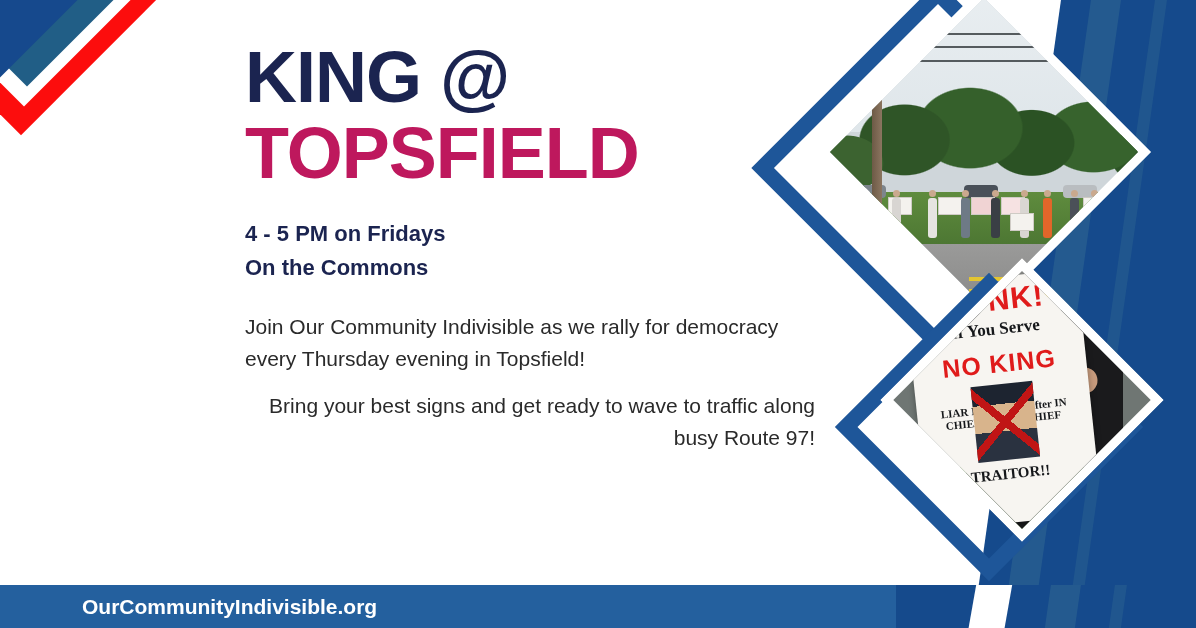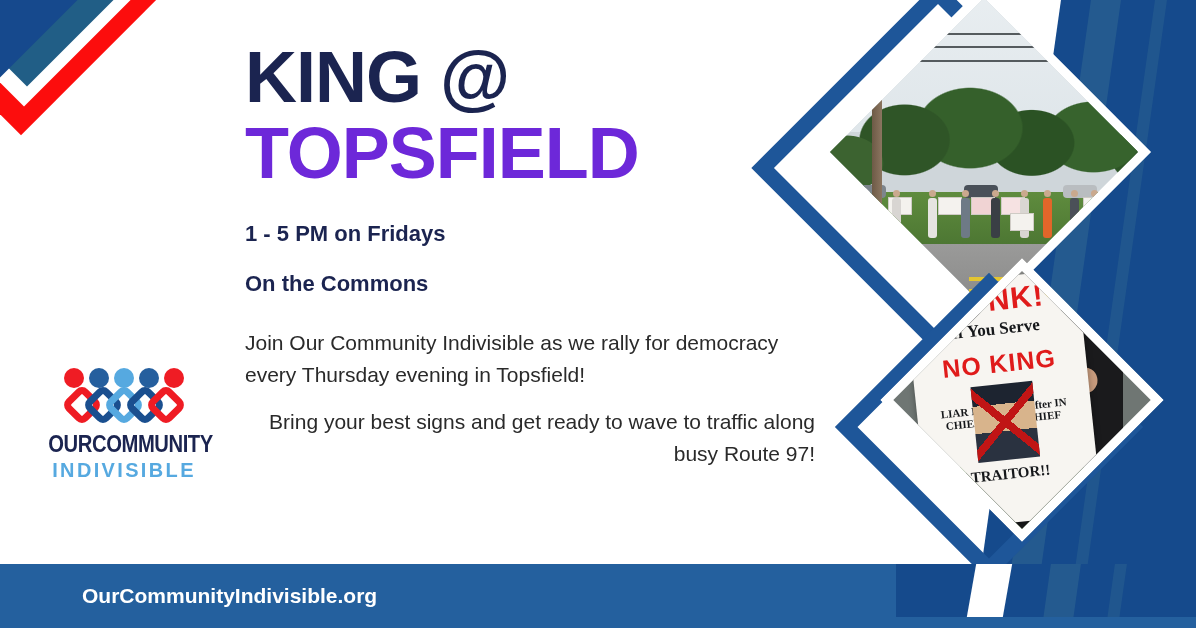--- a/index.html
+++ b/index.html
@@ -247,21 +247,21 @@
     font-size: 72px;
     font-weight: 700;
     color: #1b2450;
     letter-spacing: -1px;
     line-height: 1.05;
   }
   .title-line2 {
     margin: 0;
     font-size: 72px;
     font-weight: 700;
-    color: #6d28d9;
+    color: #be185d;
     letter-spacing: -1px;
     line-height: 1.05;
   }
   .subtitle {
     margin: 26px 0 0 0;
     font-size: 22px;
     font-weight: 700;
     color: #1b2450;
     line-height: 1.55;
   }
@@ -323,21 +323,21 @@
     letter-spacing: 2.5px;
     transform: scaleX(0.95);
     line-height: 1.2;
   }
 
   
   .footer {
     position: absolute;
     left: 0; bottom: 0;
     width: 1196px;
-    height: 64px;
+    height: 43px;
     background: #24609e;
   }
   .footer-url {
     position: absolute;
     left: 82px;
     top: 50%;
     transform: translateY(-50%);
     color: #ffffff;
     font-size: 21px;
     font-weight: 700;
@@ -465,44 +465,26 @@
           </div>
           <div class="ps-traitor">TRAITOR!!</div>
         </div>
       </div>
     </div>
   </div>
 
   <div class="content">
     <h1 class="title-line1">KING @</h1>
     <h1 class="title-line2">TOPSFIELD</h1>
-    <div class="subtitle">1 - 5 PM on Fridays</div>
-    <div class="subtitle" style="margin-top:16px">On the Commons</div>
+    <div class="subtitle">4 - 5 PM on Fridays</div>
+    <div class="subtitle" style="margin-top:0">On the Commons</div>
     <p class="body-para">Join Our Community Indivisible as we rally for democracy every Thursday evening in Topsfield!</p>
     <p class="body-para second">Bring your best signs and get ready to wave to traffic along busy Route 97!</p>
   </div>
 
-  <div class="logo">
-    <div class="logo-heads">
-      <span class="logo-head" style="background:#ef1c24"></span>
-      <span class="logo-head" style="background:#255f9e"></span>
-      <span class="logo-head" style="background:#56a9e0"></span>
-      <span class="logo-head" style="background:#255f9e"></span>
-      <span class="logo-head" style="background:#ef1c24"></span>
-    </div>
-    <div class="logo-rings">
-      <span class="logo-ring" style="border-color:#ef1c24"></span>
-      <span class="logo-ring" style="border-color:#1a4f8f"></span>
-      <span class="logo-ring" style="border-color:#56a9e0"></span>
-      <span class="logo-ring" style="border-color:#1a4f8f"></span>
-      <span class="logo-ring" style="border-color:#ef1c24"></span>
-    </div>
-    <div class="logo-our">OURCOMMUNITY</div>
-    <div class="logo-ind">INDIVISIBLE</div>
-  </div>
 
   <div class="footer">
     <span class="footer-url">OurCommunityIndivisible.org</span>
     <div class="footer-deco">
       <div class="fd-navy"></div>
       <div class="fd-stripe a"></div>
       <div class="fd-stripe b"></div>
       <div class="fd-white"></div>
     </div>
   </div>

